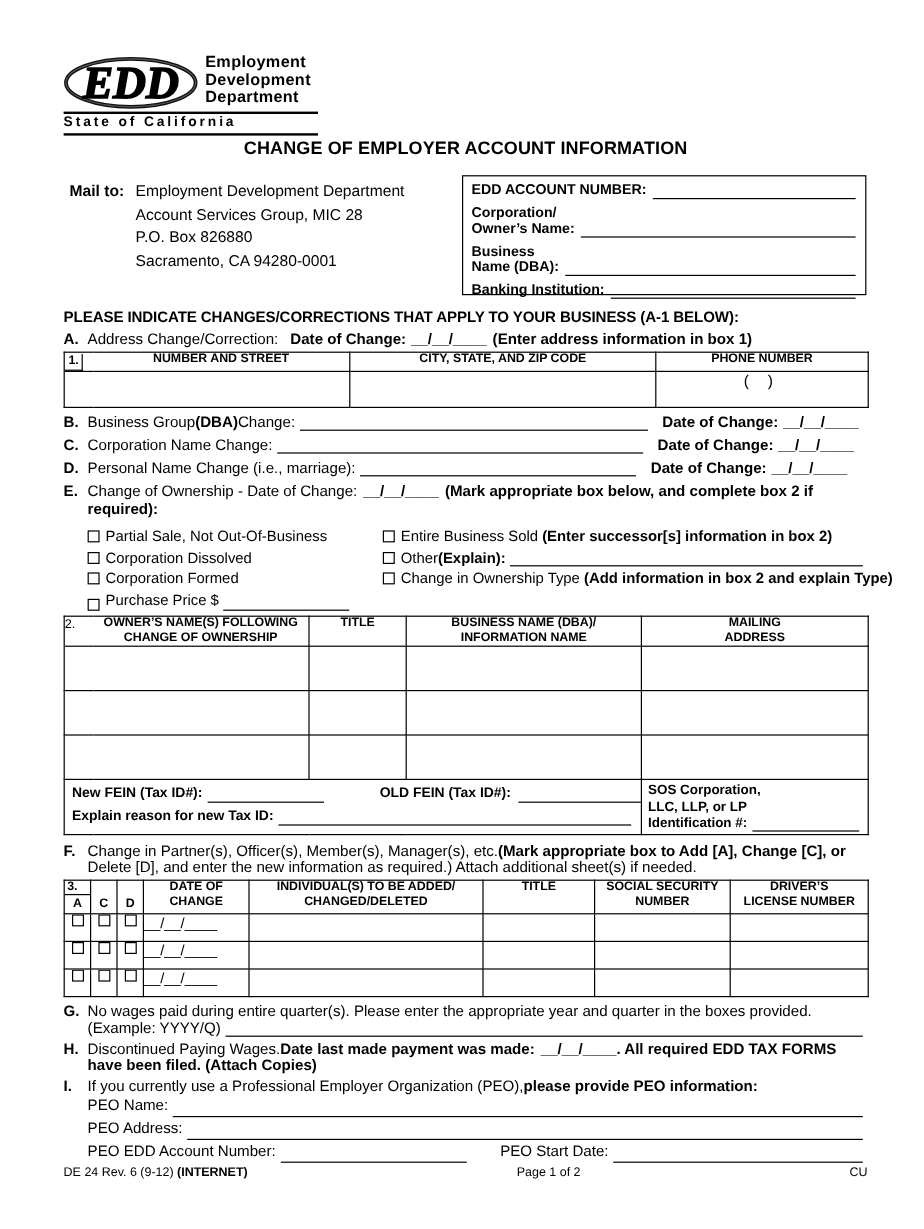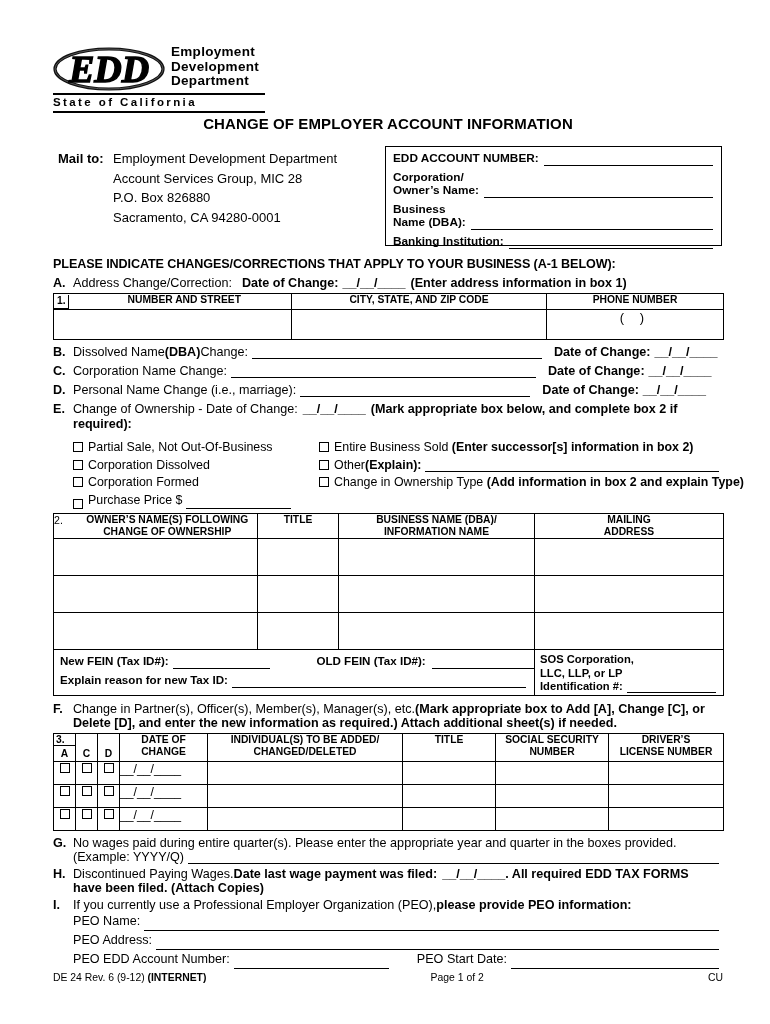--- a/index.html
+++ b/index.html
@@ -337,21 +337,21 @@
       <tr>
         <td colspan="2" style="height:29px"></td>
         <td></td>
         <td class="phparen">(    )</td>
       </tr>
     </tbody>
       </table>
 
     <div class="sect">
       <span class="letter">B.</span>
-      <span>Dissolved Name </span>
+      <span>Business Group </span>
       <span class="b">(DBA)</span>
       <span> Change:</span>
       <span class="grow" style="max-width:290px"></span>
       <span class="b" style="margin-left:8px">Date of Change:</span>
       <span class="b dateslot" style="margin-left:4px">__/__/____</span>
     </div>
 
     <div class="sect">
       <span class="letter">C.</span>
       <span>Corporation Name Change:</span>
@@ -477,21 +477,21 @@
         </td>
       </tr>
     </tbody>
       </table>
 
     <div class="sect" style="margin-top:6px">
       <span class="letter">F.</span>
       <span>Change in Partner(s), Officer(s), Member(s), Manager(s), etc. </span>
       <span class="b">(Mark appropriate box to Add [A], Change [C], or</span>
     </div>
-    <div style="font-size:12.6px;font-weight:bold;margin-left:20px;">Delete [D], and enter the new information as required.) Attach additional sheet(s) if needed.</div>
+    <div style="font-size:12.6px;font-weight:normal;margin-left:20px;">Delete [D], and enter the new information as required.) Attach additional sheet(s) if needed.</div>
 
     <table class="f box3">
       <colgroup>
           <col style="width:22px">
           <col style="width:22px">
           <col style="width:22px">
           <col style="width:88px">
           <col style="width:195px">
           <col style="width:93px">
           <col style="width:113px">
@@ -557,21 +557,21 @@
       <span>No wages paid during entire quarter(s). Please enter the appropriate year and quarter in the boxes provided.</span>
     </div>
     <div style="display:flex;align-items:flex-end;font-size:12.6px;margin-left:20px;">
       <span>(Example: YYYY/Q)</span>
       <span class="grow"></span>
     </div>
 
     <div class="sect" style="margin-top:3px">
       <span class="letter">H.</span>
       <span>Discontinued Paying Wages. </span>
-      <span class="b">Date last wage payment was filed:</span>
+      <span class="b">Date last made payment was made:</span>
       <span class="b dateslot" style="margin-left:5px">__/__/____</span>
       <span class="b">. All required EDD TAX FORMS</span>
     </div>
     <div style="font-size:12.6px;font-weight:bold;margin-left:20px;">have been filed. (Attach Copies)</div>
 
     <div class="sect" style="margin-top:3px">
       <span class="letter">I.</span>
       <span>If you currently use a Professional Employer Organization (PEO), </span>
       <span class="b">please provide PEO information:</span>
     </div>

